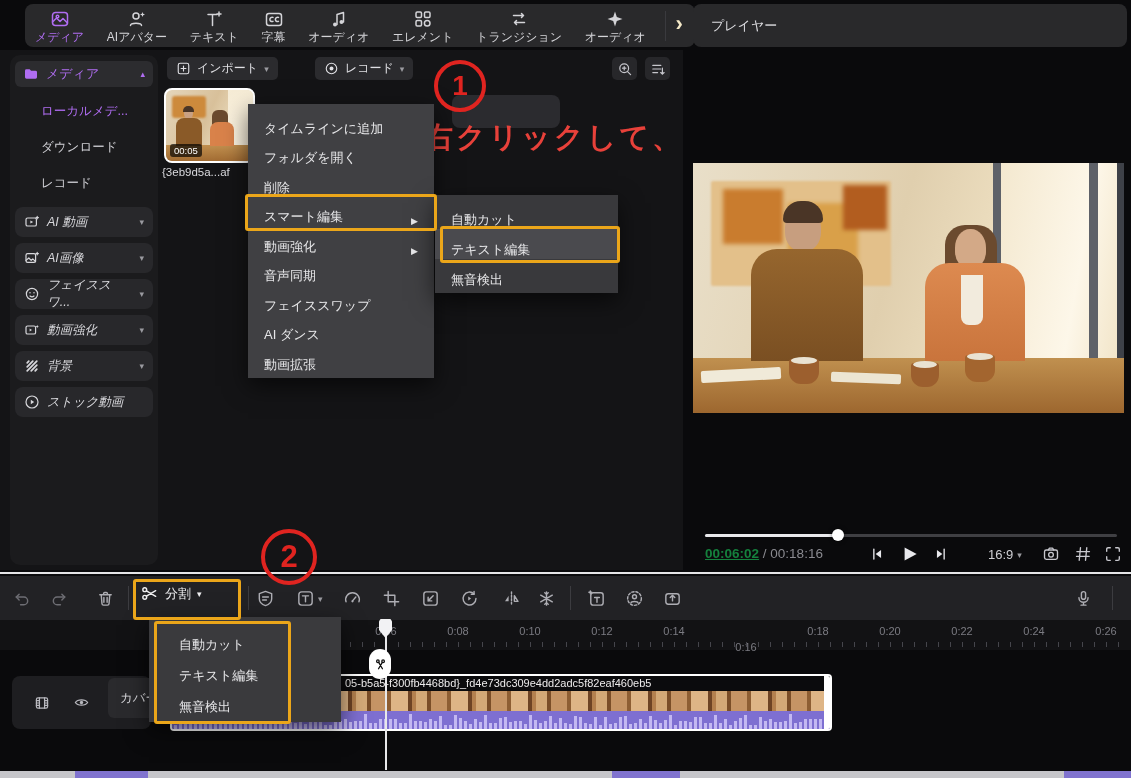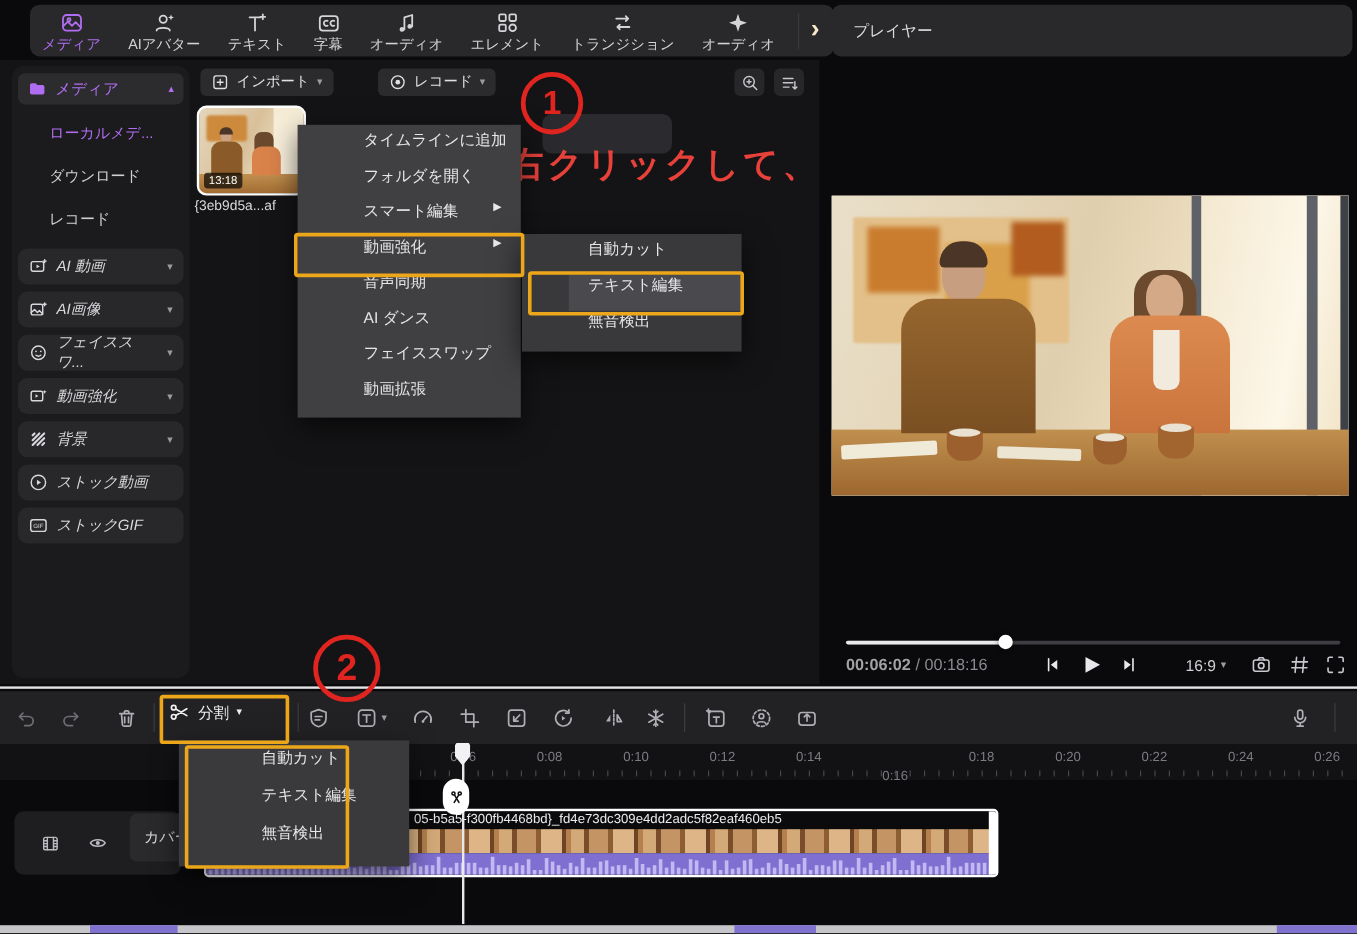--- a/index.html
+++ b/index.html
@@ -25,21 +25,21 @@
   .side-head .cv{color:#b06df2;}
   
   .mbtn{display:flex;align-items:center;gap:6px;height:23px;background:#2b2b2e;border-radius:5px;padding:0 9px;font-size:12px;color:#e0e0e4;cursor:pointer;}
   .iconbox{width:25px;height:23px;background:#27272a;border-radius:5px;display:flex;align-items:center;justify-content:center;color:#c6c6cc;cursor:pointer;}
   .thumb{left:164px;top:88px;width:87px;height:71px;border:2px solid #fff;border-radius:8px;overflow:hidden;background:linear-gradient(115deg,#e5d6bb 0%,#d8c09a 45%,#f2e5c8 75%,#f8efd9 100%);}
   .badge{position:absolute;left:4px;bottom:4px;background:rgba(0,0,0,.68);color:#fff;font-size:9.5px;padding:1px 4px;border-radius:3px;}
   .thumb-name{left:162px;top:166px;width:110px;font-size:11.5px;color:#d9d9dd;white-space:nowrap;overflow:hidden;}
   .placeholder-rect{left:452px;top:95px;width:108px;height:33px;background:#2b2b2f;border-radius:8px;}
   
   .menu{background:#404043;box-shadow:0 8px 22px rgba(0,0,0,.6);font-size:13px;color:#e6e6e8;z-index:10;}
-  .menu-row{display:flex;align-items:flex-start;justify-content:space-between;padding:0 16px;height:29.5px;cursor:pointer;white-space:nowrap;margin-left:39px;}
+  .menu-row{display:flex;align-items:flex-end;justify-content:space-between;padding:0 16px;height:29.5px;cursor:pointer;white-space:nowrap;}
   .menu-row .sa{font-size:9px;color:#e8e8ea;}
   .submenu{background:#39393c;}
   .submenu .menu-row{height:30px;}
   .row-lit{background:#4a4a4e;}
   .hl{position:absolute;border:3px solid #eba61a;border-radius:3px;pointer-events:none;z-index:13;}
   
   .redcircle{display:flex;align-items:center;justify-content:center;border:4px solid #e02420;border-radius:50%;color:#e02420;font-weight:bold;z-index:15;background:transparent;}
   .rednote{color:#e8413a;font-size:29px;font-weight:600;letter-spacing:3px;z-index:5;white-space:nowrap;}
   
   .player-header{left:693px;top:4px;width:434px;height:43px;background:#29292b;border-radius:8px;display:flex;align-items:center;padding-left:18px;box-sizing:border-box;font-size:13px;color:#dcdce0;}
@@ -239,29 +239,20 @@
     </div>
     <div class="side-pill">
       <span>
           <svg class="ic" width="16" height="16" viewBox="0 0 20 20">
             <circle cx="10" cy="10" r="7.5"></circle>
             <path d="M8.5 7.2l4.2 2.8-4.2 2.8z" fill="currentColor" stroke="none"></path>
           </svg>
         </span>
       <span class="grow">ストック動画</span>
     </div>
-    <div class="side-pill">
-      <span>
-          <svg class="ic" width="16" height="16" viewBox="0 0 20 20">
-            <rect x="2" y="4" width="16" height="12" rx="2.5"></rect>
-            <text x="10" y="12.8" text-anchor="middle" font-size="6.5" fill="currentColor" stroke="none" font-family="inherit">GIF</text>
-          </svg>
-        </span>
-      <span class="grow">ストックGIF</span>
-    </div>
   </div>
 
   <div class="abs mbtn" style="left:167px;top:57px;">
     <span>
         <svg class="ic" width="15" height="15" viewBox="0 0 20 20">
           <rect x="3" y="3" width="14" height="14" rx="2.5"></rect>
           <path d="M10 6.8v6.4M6.8 10h6.4"></path>
         </svg>
       </span>
     <span>インポート</span>
@@ -300,52 +291,55 @@
   <div class="abs thumb">
     <div class="vp" style="left:6px;top:6px;width:34px;height:22px;background:#cd8a3c;border-radius:3px;filter:blur(1px);"></div>
     <div class="vp" style="left:62px;top:0;width:25px;height:71px;background:linear-gradient(#f6ecd6,#fdf5e4);"></div>
     <div class="vp" style="left:0;bottom:0;width:87px;height:16px;background:linear-gradient(#c1904f,#a26c33);"></div>
     <div class="vp" style="left:18px;top:18px;width:9px;height:11px;background:#caa183;border-radius:50%;"></div>
     <div class="vp" style="left:17px;top:16px;width:11px;height:6px;background:#4a3526;border-radius:5px 5px 0 0;"></div>
     <div class="vp" style="left:10px;top:28px;width:26px;height:28px;background:#8a5a28;border-radius:8px 8px 0 0;"></div>
     <div class="vp" style="left:50px;top:22px;width:9px;height:11px;background:#d4ab8a;border-radius:50%;"></div>
     <div class="vp" style="left:46px;top:20px;width:16px;height:20px;background:#6b4a2e;border-radius:6px;"></div>
     <div class="vp" style="left:44px;top:32px;width:24px;height:24px;background:#d9824a;border-radius:8px 8px 0 0;"></div>
-    <div class="badge">13:18</div>
+    <div class="badge">00:05</div>
   </div>
   <div class="abs thumb-name">{3eb9d5a...af</div>
 
   <div class="abs rednote" style="left:424px;top:118px;">右クリックして、</div>
   <div class="abs redcircle" style="left:434px;top:60px;width:44px;height:44px;font-size:28px;">
       <span>1</span>
     </div>
 
   <div class="abs menu" style="left:248px;top:104px;width:186px;padding:4px 0;">
     <div class="menu-row">
         <span>タイムラインに追加</span>
       </div>
     <div class="menu-row">
         <span>フォルダを開く</span>
       </div>
     <div class="menu-row">
+        <span>削除</span>
+      </div>
+    <div class="menu-row">
         <span>スマート編集</span>
         <span class="sa">▶</span>
       </div>
     <div class="menu-row">
         <span>動画強化</span>
         <span class="sa">▶</span>
       </div>
     <div class="menu-row">
         <span>音声同期</span>
       </div>
     <div class="menu-row">
+        <span>フェイススワップ</span>
+      </div>
+    <div class="menu-row">
         <span>AI ダンス</span>
-      </div>
-    <div class="menu-row">
-        <span>フェイススワップ</span>
       </div>
     <div class="menu-row">
         <span>動画拡張</span>
       </div>
   </div>
   <div class="hl" style="left:245px;top:194px;width:186px;height:31px;"></div>
 
   <div class="abs menu submenu" style="left:435px;top:195px;width:183px;padding:4px 0;z-index:11;">
     <div class="menu-row">
         <span>自動カット</span>
@@ -389,21 +383,21 @@
 
     <div class="vp" style="left:8px;top:206px;width:80px;height:12px;background:#f0ead9;border-radius:2px;transform:rotate(-3deg);"></div>
     <div class="vp" style="left:138px;top:210px;width:70px;height:10px;background:#ece5d2;border-radius:2px;transform:rotate(2deg);"></div>
   </div>
 
   <div class="abs scrub-rest"></div>
   <div class="abs scrub-played"></div>
   <div class="abs scrub-handle"></div>
 
   <div class="abs timetxt" style="left:705px;top:546px;">
-    <span style="color:#a3a3a3;font-weight:bold;">00:06:02</span>
+    <span style="color:#15803d;font-weight:bold;text-decoration:underline;">00:06:02</span>
     <span style="color:#8a8a90;">/</span>
     <span style="color:#8a8a90;">00:18:16</span>
   </div>
   <div class="abs ctl" style="left:868px;top:545px;">
       <svg class="ic" width="18" height="18" viewBox="0 0 20 20">
         <path d="M6.5 4.5v11"></path>
         <path d="M14.5 5.5L8.5 10l6 4.5z" fill="currentColor" stroke="none"></path>
       </svg>
     </div>
   <div class="abs ctl" style="left:898px;top:543px;">

